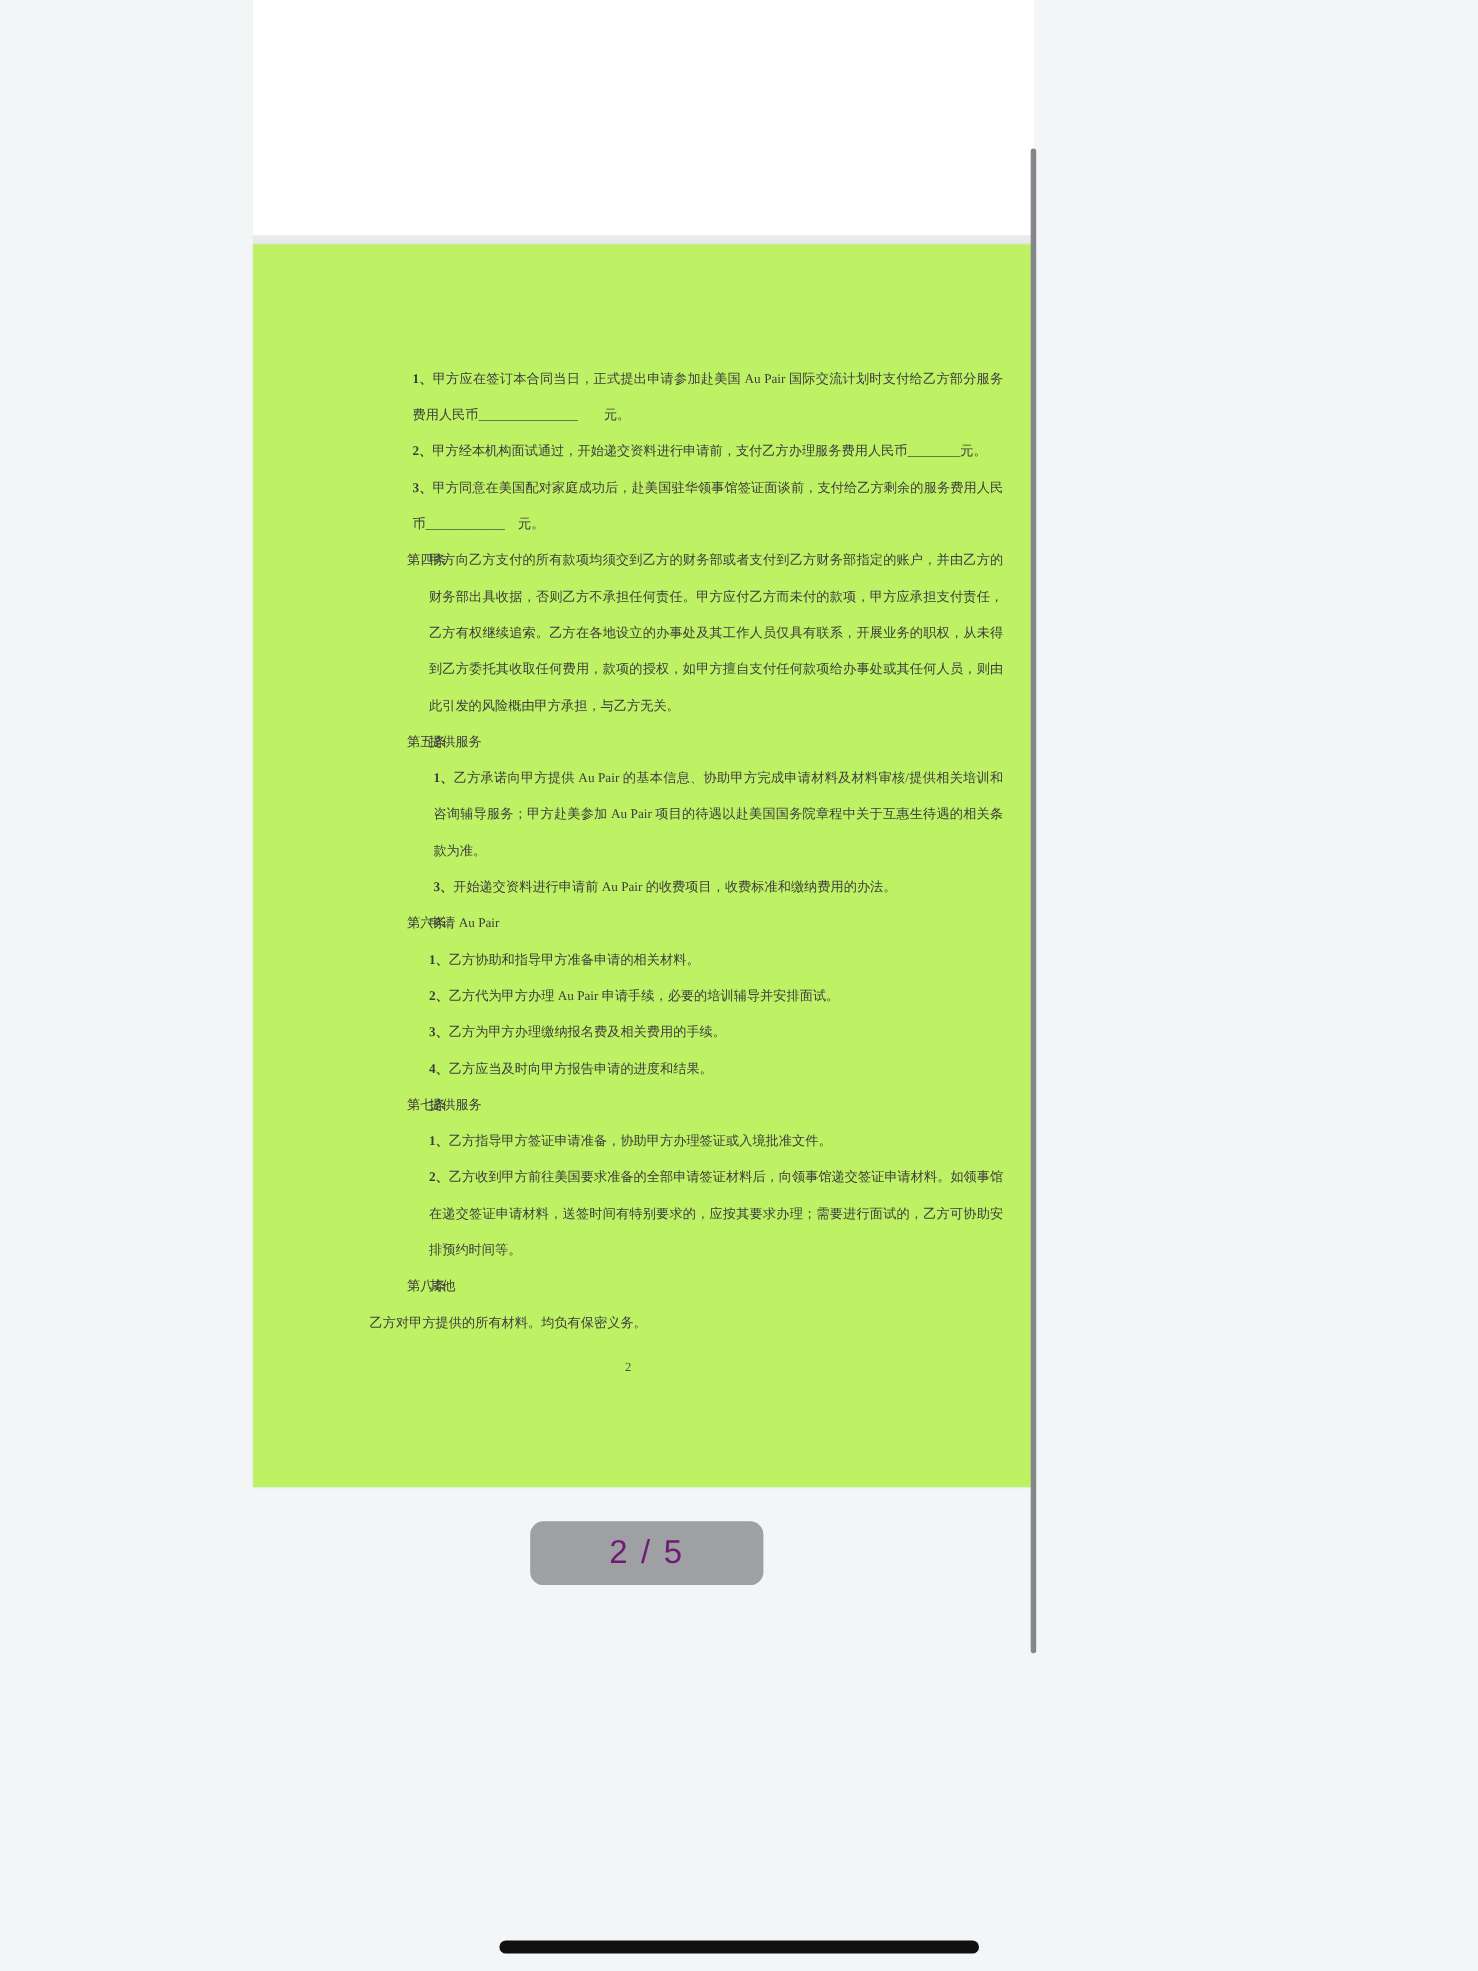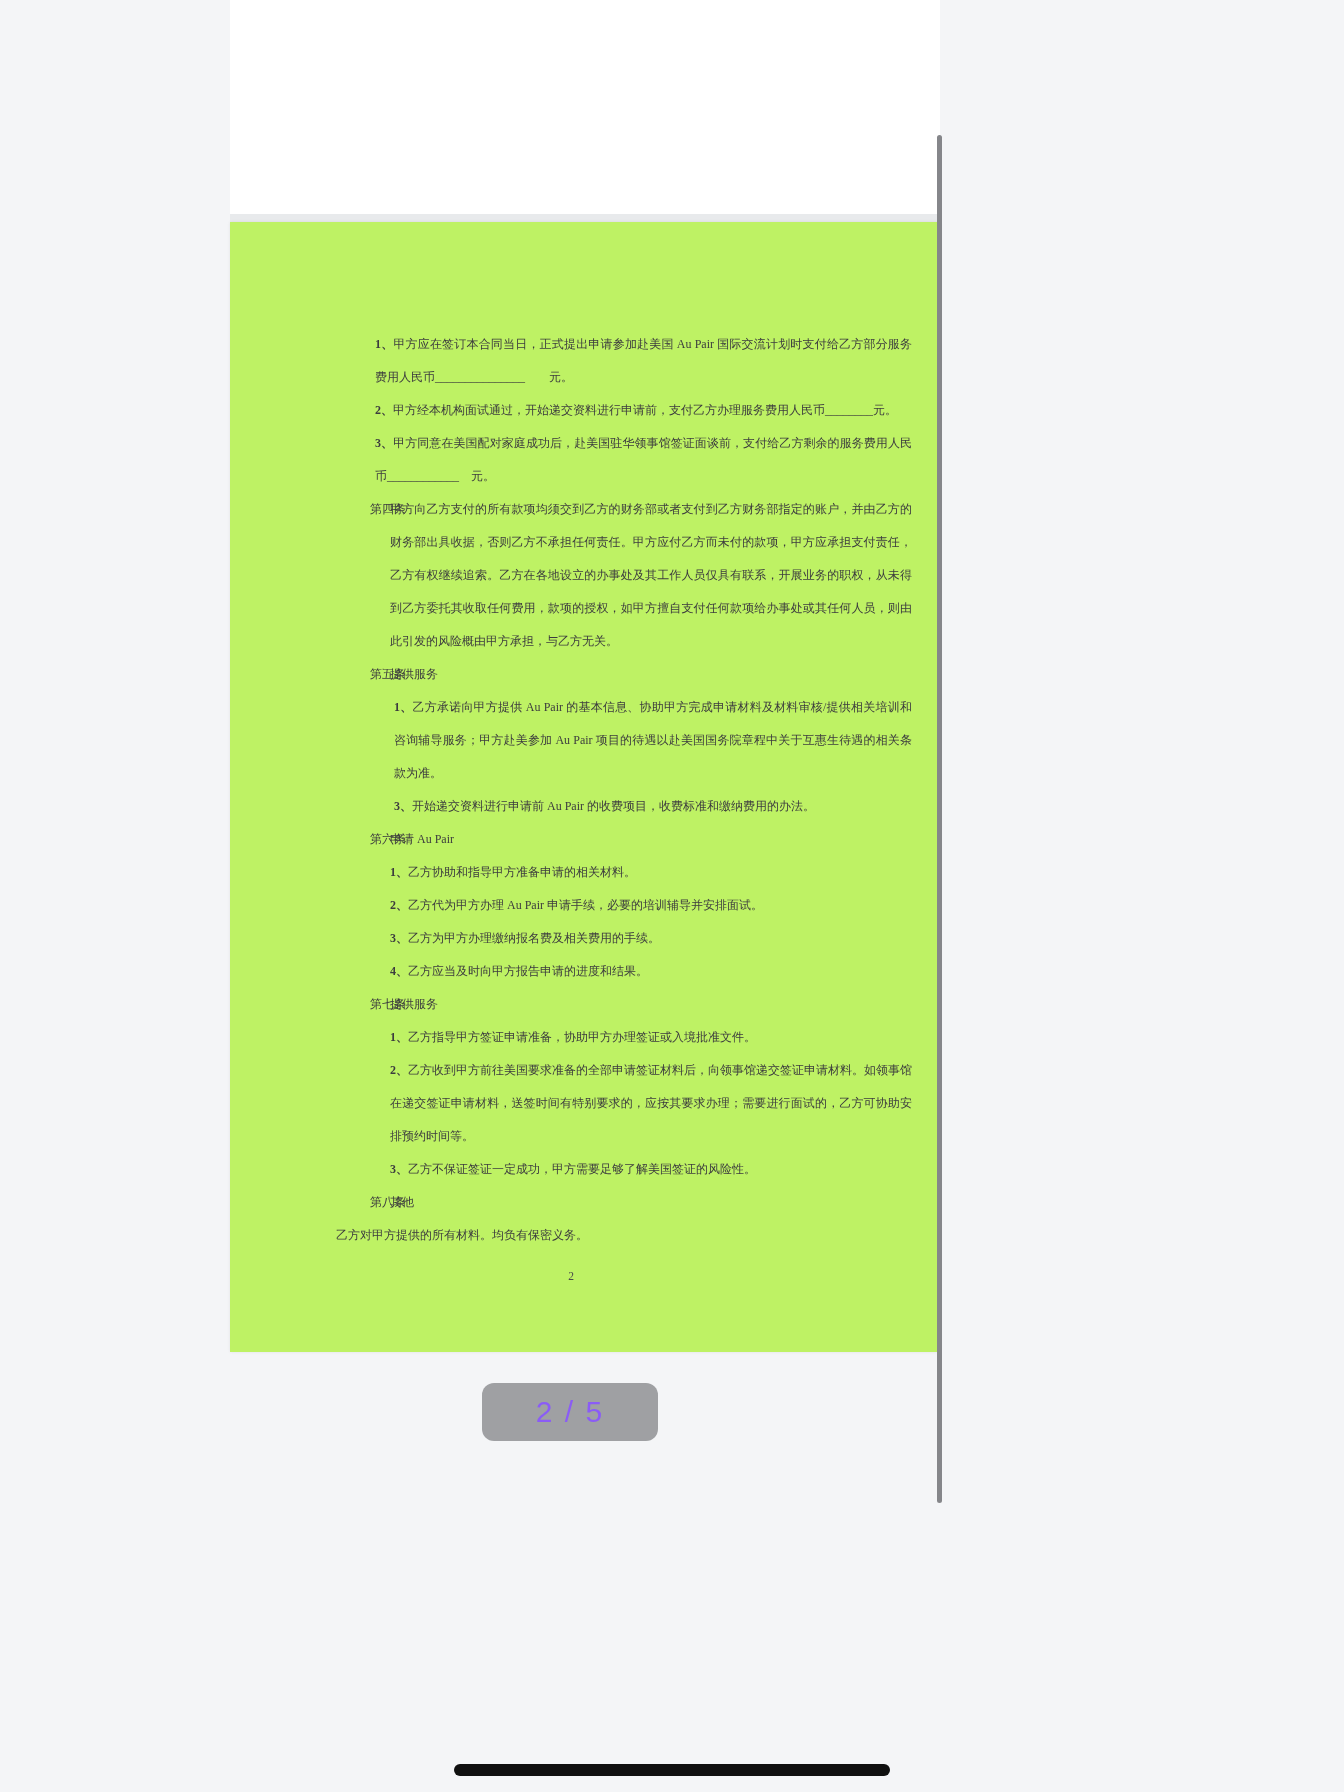--- a/index.html
+++ b/index.html
@@ -46,25 +46,25 @@
   .page-footer {
     margin-top:8px;
     text-align:center; font-size:11.5px; color:#4a4a4c;
   }
   
   .scrollbar {
     position:absolute; left:937px; top:135px; width:5px; height:1368px;
     background:#85868a; border-radius:3px;
   }
   .page-pill {
-    position:absolute; left:482px; top:1383px; width:176px; height:58px;
+    position:absolute; left:482px; top:1383px; width:212px; height:58px;
     background:rgba(135,136,140,0.78); border-radius:12px;
     display:flex; align-items:center; justify-content:center;
     font-family:"Liberation Sans","DejaVu Sans",sans-serif;
-    font-size:30px; color:#8b5cf6; letter-spacing:2px;
+    font-size:30px; color:#701a75; letter-spacing:2px;
   }
   .home-indicator {
     position:absolute; left:454px; top:1764px; width:436px; height:12px;
     background:#101010; border-radius:7px;
   }
 </style>
 </head>
 <body>
 
 <div class="prev-page"></div>
@@ -98,21 +98,20 @@
     <p class="sub-item-six"><span class="num">2、</span><span>乙方代为甲方办理 Au Pair 申请手续，必要的培训辅导并安排面试。</span></p>
     <p class="sub-item-six"><span class="num">3、</span><span>乙方为甲方办理缴纳报名费及相关费用的手续。</span></p>
     <p class="sub-item-six"><span class="num">4、</span><span>乙方应当及时向甲方报告申请的进度和结果。</span></p>
 
     <div class="clause">
       <span class="clause-label">第七条</span>
       <div class="clause-title">提供服务</div>
     </div>
     <p class="sub-item-six"><span class="num">1、</span><span>乙方指导甲方签证申请准备，协助甲方办理签证或入境批准文件。</span></p>
     <p class="sub-item-six"><span class="num">2、</span><span>乙方收到甲方前往美国要求准备的全部申请签证材料后，向领事馆递交签证申请材料。如领事馆在递交签证申请材料，送签时间有特别要求的，应按其要求办理；需要进行面试的，乙方可协助安排预约时间等。</span></p>
-    <p class="sub-item-six"><span class="num">3、</span><span>乙方不保证签证一定成功，甲方需要足够了解美国签证的风险性。</span></p>
 
     <div class="clause">
       <span class="clause-label">第八条</span>
       <div class="clause-title">其他</div>
     </div>
     <p class="clause-para">乙方对甲方提供的所有材料。均负有保密义务。</p>
 
     <div class="page-footer">2</div>
   </div>
 </div>

